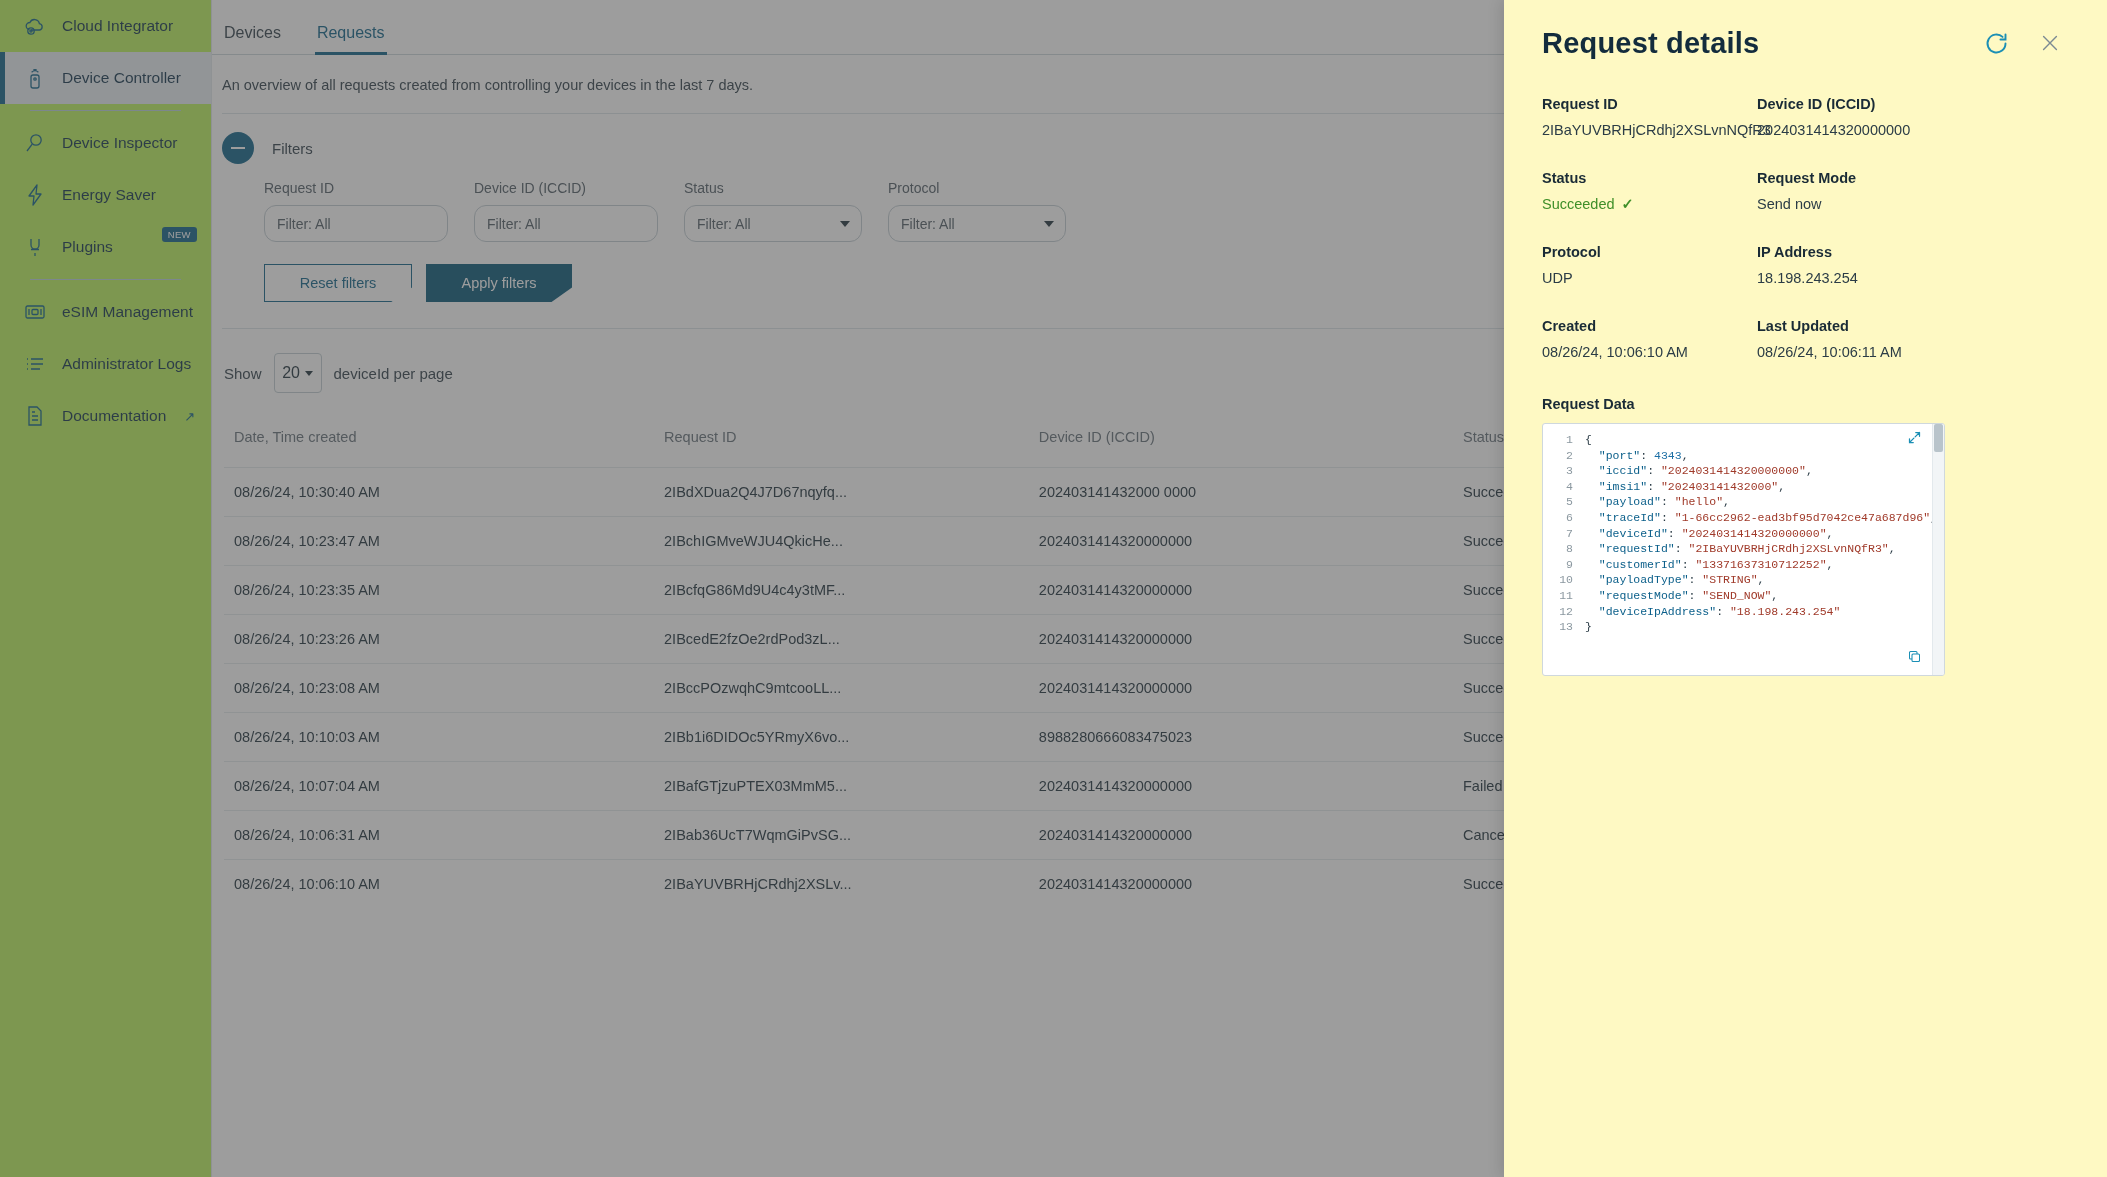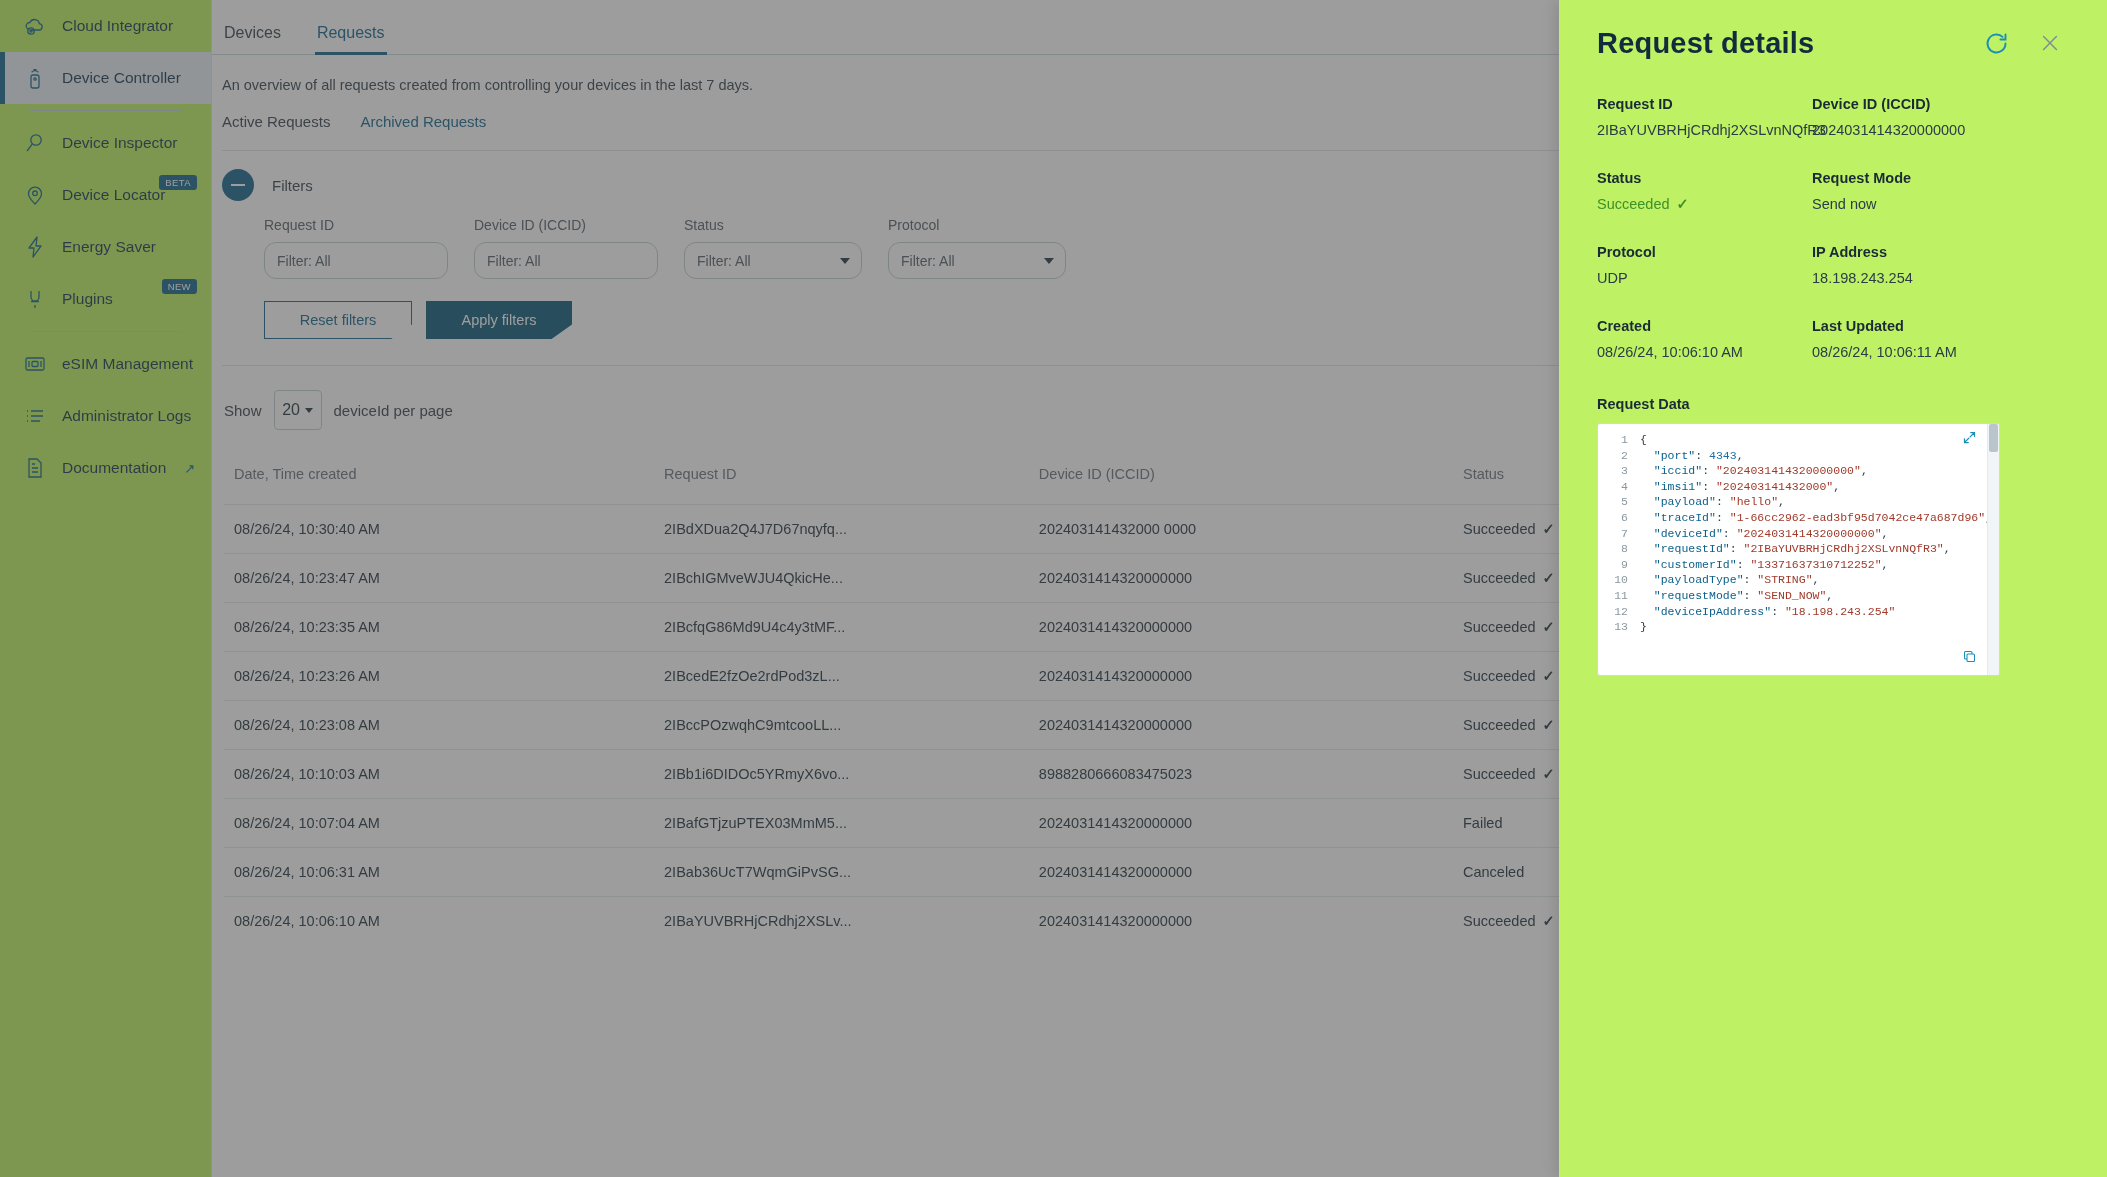--- a/index.html
+++ b/index.html
@@ -159,22 +159,22 @@
   .col-status { width:190px; }
   .col-proto { width:140px; }
   .st-succ { color:#3f8f29; }
   .st-fail { color:#bb2222; }
   .st-canc { color:#2b3c46; }
   .check { margin-left:7px; font-weight:bold; }
 
   
   .drawer {
     position:absolute; top:0; right:0;
-    width: 548px; height: 1177px;
-    background:#bef264;
+    width: 603px; height: 1177px;
+    background:#fef9c3;
     z-index: 100;
     padding: 26px 40px 0 38px;
     box-shadow: -3px 0 14px rgba(0,0,0,0.12);
   }
   .drawer-head { display:flex; align-items:center; }
   .drawer-title { font-size:29px; color:#132c3d; font-weight:bold; flex:1 1 auto; letter-spacing:.2px; }
   .icon-btn { width:34px; height:34px; display:flex; align-items:center; justify-content:center; cursor:pointer; }
   .icon-btn.refresh { color:#1b8fb5; margin-right:20px; }
   .icon-btn.close { color:#7b8a93; font-size:27px; line-height:1; }
 
@@ -262,30 +262,20 @@
     <div class="nav-item">
       <span class="nav-ico">
         <svg width="24" height="24" viewBox="0 0 24 24" fill="none" stroke="currentColor" stroke-width="1.3">
           <circle cx="13" cy="9" r="5.2"></circle>
             <path d="M9.2 13.2 4 20"></path>
         </svg>
       </span>
       <span class="nav-label">Device Inspector</span>
     </div>
 
-    <div class="nav-item">
-      <span class="nav-ico">
-        <svg width="24" height="24" viewBox="0 0 24 24" fill="none" stroke="currentColor" stroke-width="1.3">
-          <path d="M12 21s6.5-6.2 6.5-10.4A6.5 6.5 0 0 0 5.5 10.6C5.5 14.8 12 21 12 21z"></path>
-          <circle cx="12" cy="10.3" r="2.3"></circle>
-        </svg>
-      </span>
-      <span class="nav-label">Device Locator</span>
-      <span class="badge">BETA</span>
-    </div>
 
     <div class="nav-item">
       <span class="nav-ico">
         <svg width="24" height="24" viewBox="0 0 24 24" fill="none" stroke="currentColor" stroke-width="1.3" stroke-linejoin="round">
           <path d="M14 2 6 13h5l-1 9 8-11h-5z"></path>
         </svg>
       </span>
       <span class="nav-label">Energy Saver</span>
     </div>
 
@@ -336,24 +326,20 @@
 
   <main class="main">
 
     <div class="tabs">
       <div class="tab">Devices</div>
       <div class="tab active">Requests</div>
     </div>
 
     <div class="subtitle">An overview of all requests created from controlling your devices in the last 7 days.</div>
 
-    <div class="subtabs">
-      <div class="subtab">Active Requests</div>
-      <div class="subtab active">Archived Requests</div>
-    </div>
 
     <div class="hr"></div>
 
     <div class="filters-head">
       <div class="collapse-btn">
         <span class="minus"></span>
       </div>
       <div class="filters-label">Filters</div>
     </div>
 

